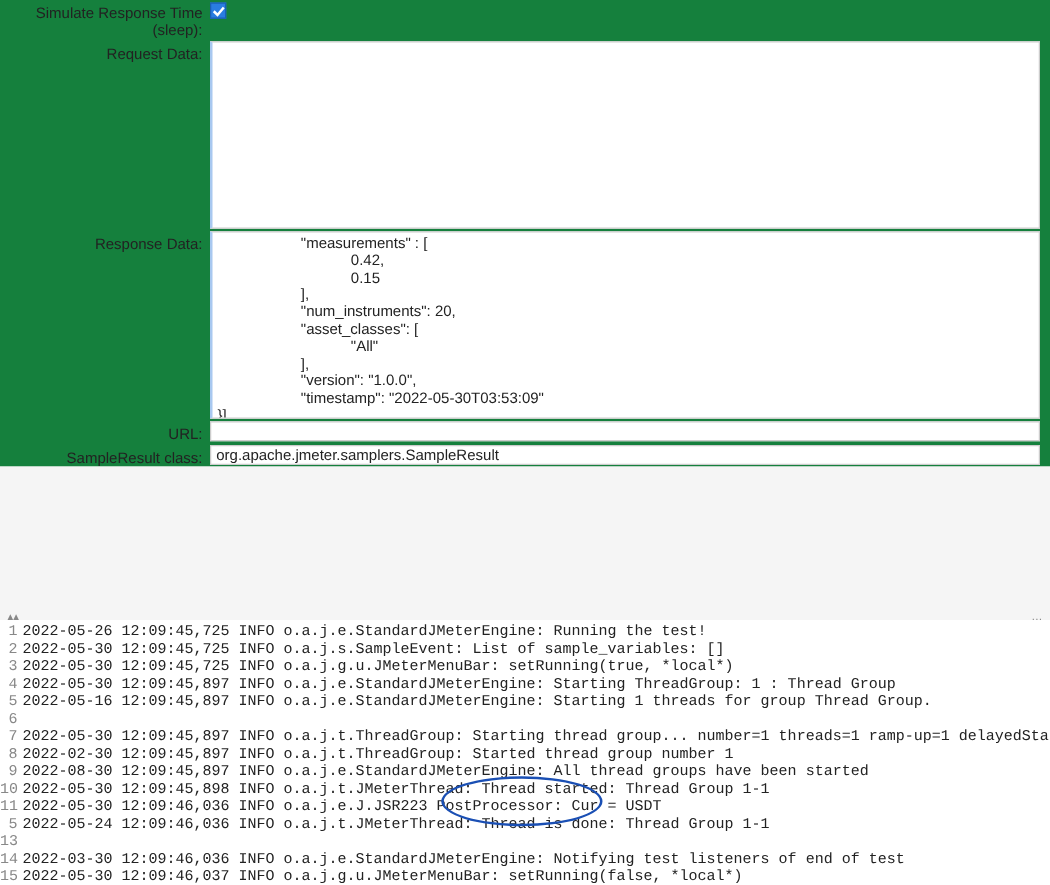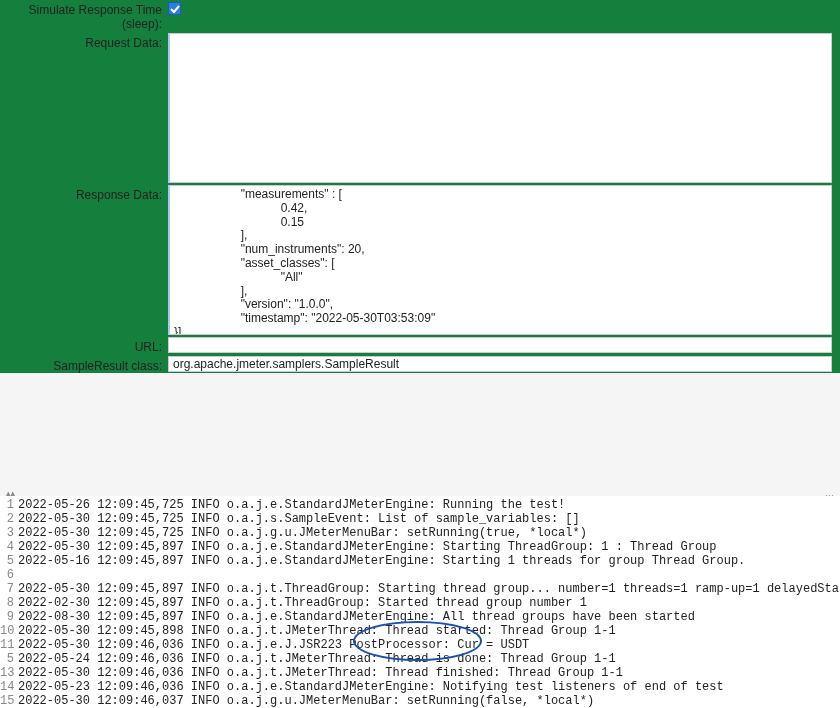--- a/index.html
+++ b/index.html
@@ -183,16 +183,16 @@
     <div class="log-line"><span class="ln">3</span><span>2022-05-30 12:09:45,725 INFO o.a.j.g.u.JMeterMenuBar: setRunning(true, *local*)</span></div>
     <div class="log-line"><span class="ln">4</span><span>2022-05-30 12:09:45,897 INFO o.a.j.e.StandardJMeterEngine: Starting ThreadGroup: 1 : Thread Group</span></div>
     <div class="log-line"><span class="ln">5</span><span>2022-05-16 12:09:45,897 INFO o.a.j.e.StandardJMeterEngine: Starting 1 threads for group Thread Group.</span></div>
     <div class="log-line"><span class="ln">6</span></div>
     <div class="log-line"><span class="ln">7</span><span>2022-05-30 12:09:45,897 INFO o.a.j.t.ThreadGroup: Starting thread group... number=1 threads=1 ramp-up=1 delayedStart=false</span></div>
     <div class="log-line"><span class="ln">8</span><span>2022-02-30 12:09:45,897 INFO o.a.j.t.ThreadGroup: Started thread group number 1</span></div>
     <div class="log-line"><span class="ln">9</span><span>2022-08-30 12:09:45,897 INFO o.a.j.e.StandardJMeterEngine: All thread groups have been started</span></div>
     <div class="log-line"><span class="ln">10</span><span>2022-05-30 12:09:45,898 INFO o.a.j.t.JMeterThread: Thread started: Thread Group 1-1</span></div>
     <div class="log-line"><span class="ln">11</span><span>2022-05-30 12:09:46,036 INFO o.a.j.e.J.JSR223 PostProcessor: Cur = USDT</span></div>
     <div class="log-line"><span class="ln">5</span><span>2022-05-24 12:09:46,036 INFO o.a.j.t.JMeterThread: Thread is done: Thread Group 1-1</span></div>
-    <div class="log-line"><span class="ln">13</span><span>2022-05-30 12:09:46,036 INFO o.a.j.t.JMeterThread: Thread finished: Thread Group 1-1</span></div>
-    <div class="log-line"><span class="ln">14</span><span>2022-05-23 12:09:46,036 INFO o.a.j.e.StandardJMeterEngine: Notifying test listeners of end of test</span></div>
+    <div class="log-line"><span class="ln">13</span></div>
+    <div class="log-line"><span class="ln">14</span><span>2022-03-30 12:09:46,036 INFO o.a.j.e.StandardJMeterEngine: Notifying test listeners of end of test</span></div>
     <div class="log-line"><span class="ln">15</span><span>2022-05-30 12:09:46,037 INFO o.a.j.g.u.JMeterMenuBar: setRunning(false, *local*)</span></div>
   </div>
 
 </body></html>

